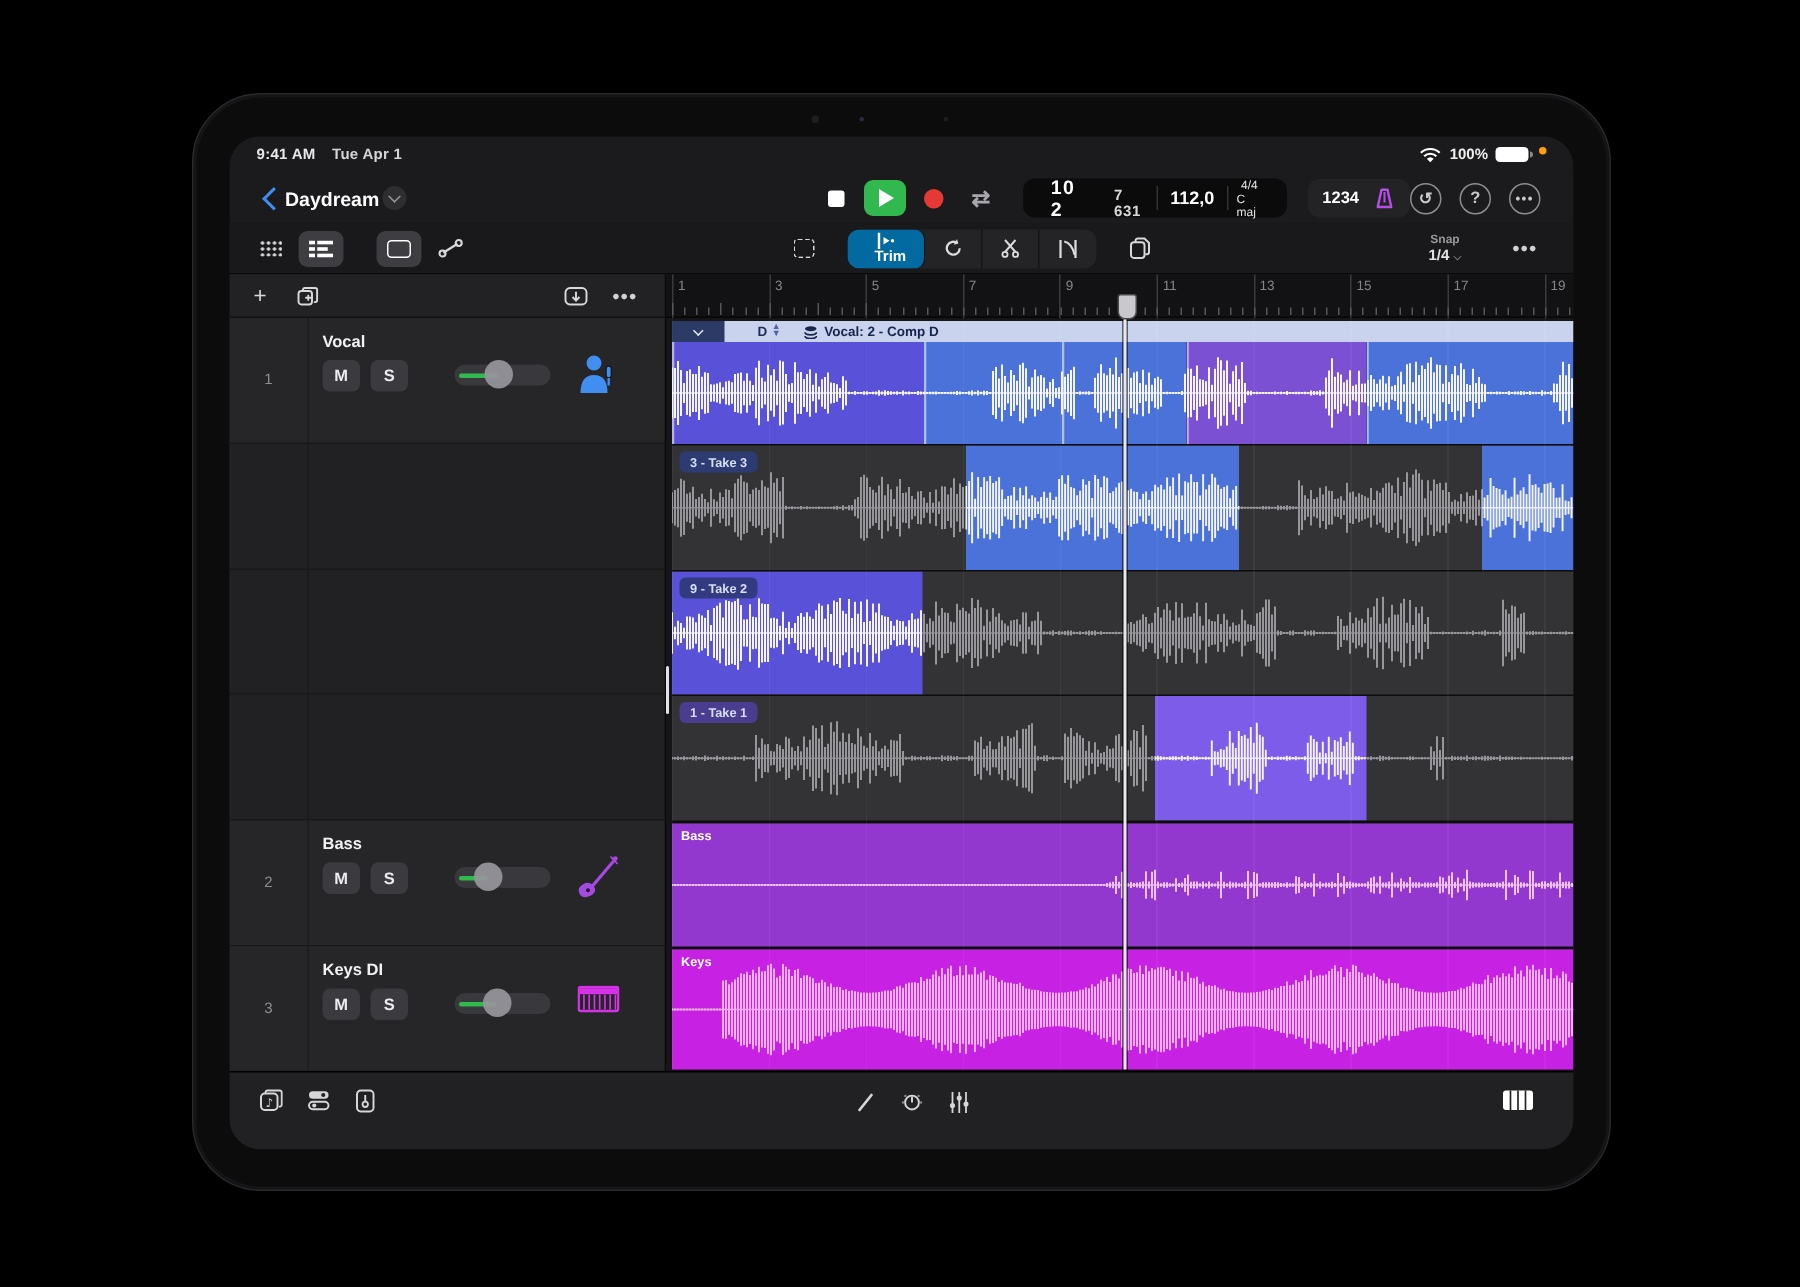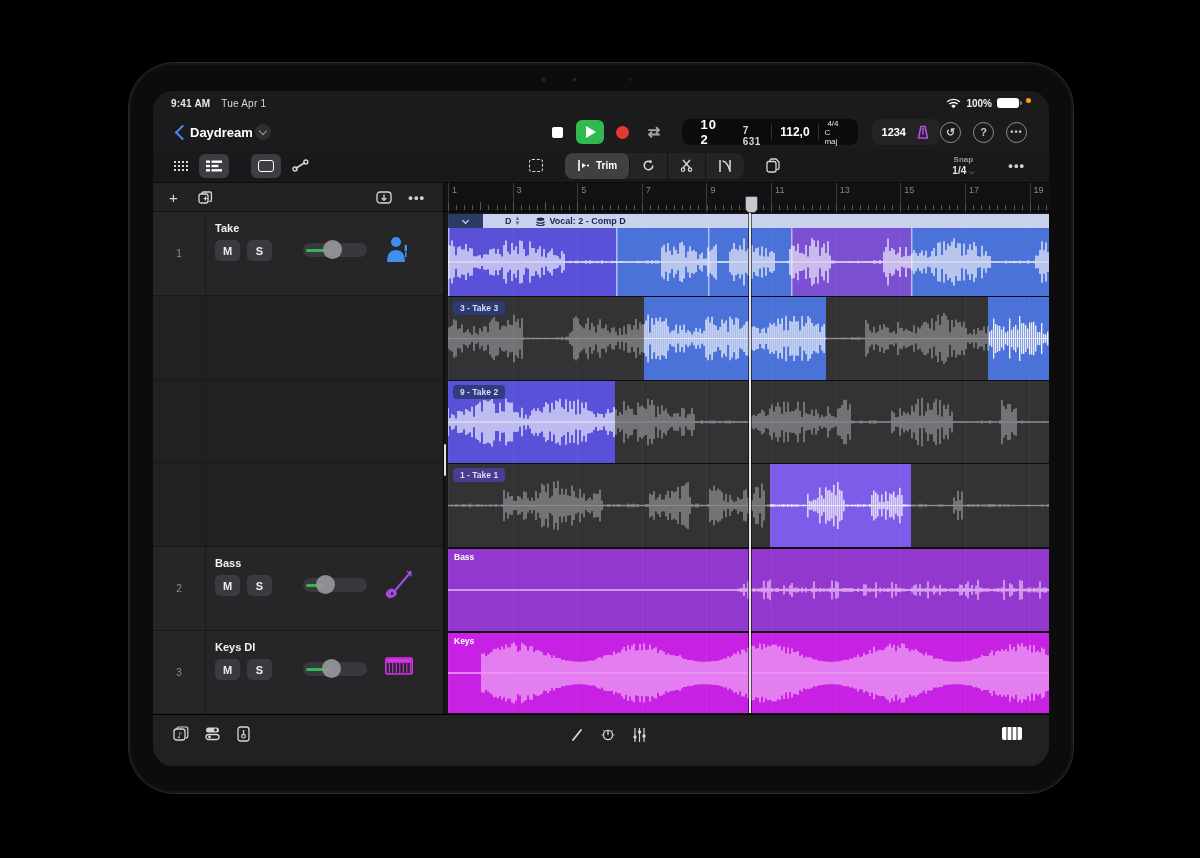--- a/index.html
+++ b/index.html
@@ -8,21 +8,21 @@
   
   .bezel{position:absolute;left:128px;top:62px;width:944px;height:730px;border-radius:46px;
     background:#0c0c0d;border:1px solid #2a2a2c;box-shadow:inset 0 0 0 2px #151517;}
   .cam-dot{position:absolute;border-radius:50%;background:#1f1f22;}
   .screen{position:absolute;left:24px;top:28px;width:896px;height:675px;border-radius:20px;
     background:#161618;overflow:hidden;}
   
   .statusbar{position:absolute;left:0;top:0;width:100%;height:24px;background:#1b1b1d;
     display:flex;align-items:center;justify-content:space-between;padding:0 18px;box-sizing:border-box;}
   .status-left{color:#e8e8ea;font-size:10px;font-weight:700;letter-spacing:.2px;}
-  .status-left .date{font-weight:400;margin-left:8px;color:#d6d6d8;text-align:right;}
+  .status-left .date{font-weight:700;margin-left:8px;color:#d6d6d8;text-align:right;}
   .status-right{display:flex;align-items:center;gap:5px;color:#efefef;font-size:10px;font-weight:700;}
   .battery{width:22px;height:10px;border-radius:3px;background:#fff;position:relative;}
   .battery:after{content:"";position:absolute;right:-3px;top:3px;width:2px;height:4px;background:#888;border-radius:0 2px 2px 0;}
   .cam-indicator{width:5px;height:5px;border-radius:50%;background:#ff9f0a;margin-left:2px;margin-top:-6px;}
   
   .navbar{position:absolute;left:0;top:24px;width:100%;height:34px;background:#1b1b1d;
     display:flex;align-items:center;}
   .chev{display:inline-block;width:7px;height:7px;border-right:2px solid #9a9a9e;border-bottom:2px solid #9a9a9e;}
   .chev.left{transform:rotate(135deg);border-color:#3f8ef0;width:9px;height:9px;border-width:2.5px;}
   .chev.down{transform:rotate(45deg);}
@@ -52,21 +52,21 @@
     display:flex;align-items:center;justify-content:center;font-size:11px;font-weight:700;}
   
   .toolbar{position:absolute;left:0;top:58px;width:100%;height:34px;background:#19191b;
     display:flex;align-items:center;border-bottom:1px solid #0a0a0b;box-sizing:border-box;}
   .tb-btn{height:24px;min-width:30px;border-radius:6px;display:flex;align-items:center;justify-content:center;color:#d6d6d8;}
   .tb-btn.sel{background:#3d3d42;}
   .dotgrid{width:15px;height:11px;background:radial-gradient(circle,#d9d9db 1px,transparent 1.2px);background-size:4px 4px;}
   .seg-group{display:flex;align-items:center;background:#242427;border-radius:8px;height:26px;overflow:hidden;}
   .seg-cell{height:100%;display:flex;align-items:center;justify-content:center;padding:0 12px;color:#dcdcde;border-right:1px solid #141416;}
   .seg-cell:last-child{border-right:none;}
-  .seg-cell.sel{background:#404040;border-radius:7px;}
+  .seg-cell.sel{background:#0369a1;border-radius:7px;flex-direction:column;}
   .trim-label{color:#fff;font-size:10px;font-weight:700;margin-left:6px;}
   .snap-box{display:flex;flex-direction:column;align-items:center;line-height:11px;margin-left:auto;}
   .snap-label{font-size:8px;color:#98989c;font-weight:600;}
   .snap-value{font-size:10px;color:#e2e2e4;font-weight:700;}
   .dots3{color:#d2d2d4;font-size:13px;font-weight:700;letter-spacing:1px;}
   
   .content{position:absolute;left:0;top:92px;width:100%;height:531px;background:#161618;}
   .headcol{position:absolute;left:0;top:0;width:291px;height:100%;background:#232325;border-right:1px solid #0a0a0b;box-sizing:border-box;}
   .hc-toolbar{position:absolute;left:0;top:0;width:100%;height:29px;background:#222224;border-bottom:1px solid #121214;
     display:flex;align-items:center;box-sizing:border-box;}
@@ -294,21 +294,21 @@
                 <rect x="1" y="1" width="14" height="11" rx="3" fill="none" stroke="#d8d8da" stroke-width="1.3"></rect>
                 <line x1="8" y1="3.5" x2="8" y2="9" stroke="#d8d8da" stroke-width="1.3"></line>
                 <path d="M5.7 7 L8 9.4 L10.3 7" fill="none" stroke="#d8d8da" stroke-width="1.3"></path>
               </svg>
             </span>
             <span class="dots3" style="margin:0 18px 0 16px;">•••</span>
           </div>
 
           <div class="hrow" style="top:29px;height:84px;">
             <div class="track-num">1</div>
-            <div class="track-name">Take</div>
+            <div class="track-name">Vocal</div>
             <div class="ms">
               <div class="ms-btn">M</div>
               <div class="ms-btn">S</div>
             </div>
             <div class="vol">
               <div class="vol-fill" style="width: 26.1px;"></div>
               <div class="vol-knob" style="left: 29.1px;"></div>
             </div>
             <div class="track-icon">
               <svg width="26" height="30" viewBox="0 0 26 30">

